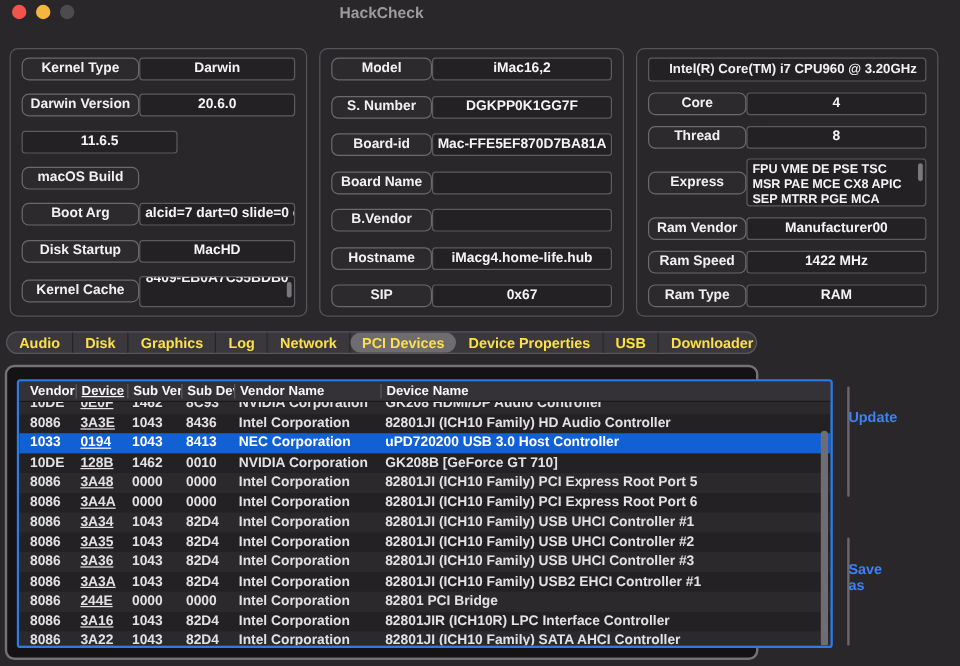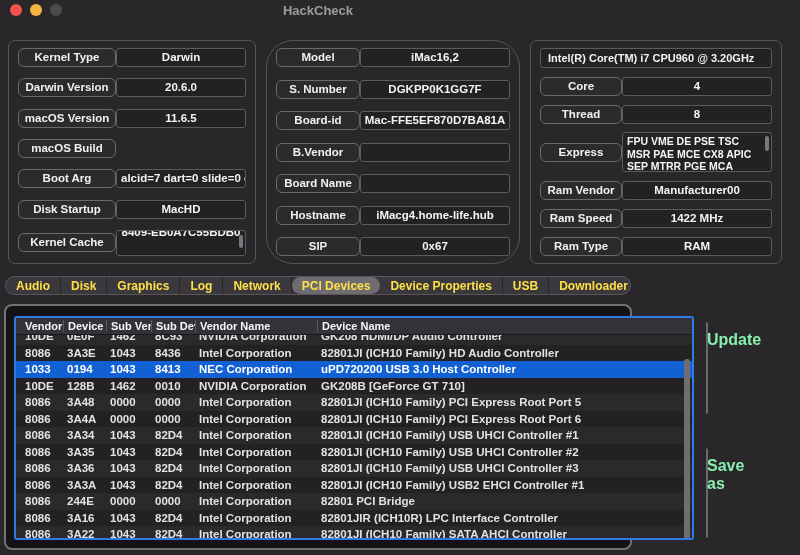--- a/index.html
+++ b/index.html
@@ -20,21 +20,21 @@
   .light.gray{ background:#4d4b4d; }
   .wtitle{ position:absolute; left:0; right:0; top:3px; text-align:center;
     font-size:13px; font-weight:bold; color:#9d9b9d; }
 
   
   .panels{ position:absolute; top:40px; left:8px; right:8px; height:224px;
     display:flex; gap:10px; }
   .panel{ border:1px solid #57555b; border-radius:7px; padding:7px 9px;
     display:flex; flex-direction:column; justify-content:space-between; }
   .panel-kernel{ width:250px; }
-  .panel-model{ width:258px;border-radius:27px; }
+  .panel-model{ width:258px; }
   .panel-cpu{ flex:1; }
 
   .prow{ display:flex; align-items:center; justify-content:space-between; }
   .pill{ display:inline-block; border:1px solid #6b696d; background:#2d2a2e;
     border-radius:6px; height:19px; line-height:17px; text-align:center;
     font-size:11.5px; font-weight:bold; color:#f1f1f3; overflow:hidden; white-space:nowrap; }
   .val{ position:relative; border:1px solid #5d5b5f; background:#232124;
     border-radius:3px; height:19px; line-height:17px; text-align:center;
     font-size:11.5px; font-weight:bold; color:#f4f4f6; overflow:hidden; white-space:nowrap; }
   .val.left{ text-align:left; padding-left:4px; }
@@ -46,21 +46,21 @@
   .panel-cpu .pill{ width:82px; }
   .panel-cpu .val{ width:150px; }
 
   
   .val.kc{ height:26px; }
   .val.kc .clipline{ display:block; margin-top:-7px; line-height:17px; }
   .mini-thumb{ position:absolute; right:2px; top:4px; width:4px; height:13px;
     border-radius:2px; background:#7a787c; }
 
   
-  .cpuhdr{ display:flex; justify-content:flex-start; align-items:center;
+  .cpuhdr{ display:flex; justify-content:flex-end; align-items:center;
     border:1px solid #5d5b5f; background:#232124; border-radius:3px;
     height:20px; padding:0 7px; font-size:11px; font-weight:bold; white-space:nowrap; }
 
   
   .val.tarea{ height:40px; text-align:left; white-space:pre-line;
     line-height:12.5px; font-size:10.5px; padding:2px 10px 0 4px; }
   .val.tarea .mini-thumb{ top:3px; height:15px; }
 
   
   .tabbar{ position:absolute; top:276px; left:5px; right:5px; height:19px;
@@ -78,41 +78,41 @@
 
   .tablebox{ position:absolute; left:8px; top:10px; width:680px; bottom:8px;
     border:2px solid #2c7ce5; border-radius:3px; background:#232124;
     overflow:hidden; display:flex; flex-direction:column; }
   .thead{ height:17px; background:#343236; display:flex; align-items:center;
     font-size:11px; font-weight:bold; color:#f6f6f8; flex:none;
     border-bottom:1px solid #1a181a; }
   .hc{ overflow:hidden; white-space:nowrap; padding-left:4px; height:12px; line-height:12px; }
   .hc.c0{ padding-left:9px; }
   .thead .hc + .hc{ border-left:1px solid #5b595d; }
-  .c0{ width:47px; } .c1{ width:43px; } .c2{ width:45px; } .c3{ width:44px; }
+  .c0{ width:47px; } .c1{ width:43px;text-decoration:underline; } .c2{ width:45px; } .c3{ width:44px; }
   .c4{ width:122px; } .c5{ flex:1; }
   .tbody{ flex:1; position:relative; overflow:hidden; }
   .rows{ margin-top:-7px; }
   .trow{ height:16.5px; display:flex; align-items:center; font-size:11.5px;
     font-weight:bold; color:#e2e2e4; white-space:nowrap; }
   .trow.even{ background:#2b292c; }
   .trow.odd{ background:#232124; }
   .trow.sel{ background:#1261d4; color:#ffffff; }
   .tc{ overflow:hidden; padding-left:4px; }
   .tc.c0{ padding-left:9px; }
   .vscroll{ position:absolute; right:1px; top:18px; bottom:2px; width:9px; }
   .vthumb{ position:absolute; top:6px; right:1px; width:6px; height:180px;
     border-radius:3px; background:#6f6d71; }
 
   
   .actions{ position:absolute; left:700px; right:8px; top:10px; bottom:8px; }
   .actbtn{ position:relative; border:1px solid #6b696d; border-radius:9px;
     background:#1a181a; width:100%; display:block; cursor:default; }
-  .actbtn .blabel{ display:block; text-align:center; margin-top:8px;
-    font-size:16px; font-weight:bold; color:#86efac; }
+  .actbtn .blabel{ display:block; text-align:center; margin-top:18px;
+    font-size:12px; font-weight:bold; color:#3b82f6; }
   .actbtn .bicon{ display:flex; justify-content:center; margin-top:8px; }
   .btn-update{ height:92px; margin-top:6px; }
   .btn-save{ height:90px; margin-top:0; }
   .actdivider{ border-top:1px solid #3a383c; margin:17px 3px 16px; }
 </style>
 </head>
 <body>
 
 <div class="window">
 
@@ -129,21 +129,20 @@
     <div class="panel panel-kernel">
         <div class="prow">
           <span class="pill">Kernel Type</span>
           <div class="val">Darwin</div>
         </div>
         <div class="prow">
           <span class="pill">Darwin Version</span>
           <div class="val">20.6.0</div>
         </div>
         <div class="prow">
-          <span class="pill">macOS Version</span>
           <div class="val">11.6.5</div>
         </div>
         <div class="prow">
           <span class="pill">macOS Build</span>
         </div>
         <div class="prow">
           <span class="pill">Boot Arg</span>
           <div class="val left">alcid=7 dart=0 slide=0 ch</div>
         </div>
         <div class="prow">
@@ -165,25 +164,25 @@
         </div>
         <div class="prow">
           <span class="pill">S. Number</span>
           <div class="val">DGKPP0K1GG7F</div>
         </div>
         <div class="prow">
           <span class="pill">Board-id</span>
           <div class="val">Mac-FFE5EF870D7BA81A</div>
         </div>
         <div class="prow">
+          <span class="pill">Board Name</span>
+          <div class="val"></div>
+        </div>
+        <div class="prow">
           <span class="pill">B.Vendor</span>
-          <div class="val"></div>
-        </div>
-        <div class="prow">
-          <span class="pill">Board Name</span>
           <div class="val"></div>
         </div>
         <div class="prow">
           <span class="pill">Hostname</span>
           <div class="val">iMacg4.home-life.hub</div>
         </div>
         <div class="prow">
           <span class="pill">SIP</span>
           <div class="val">0x67</div>
         </div>

